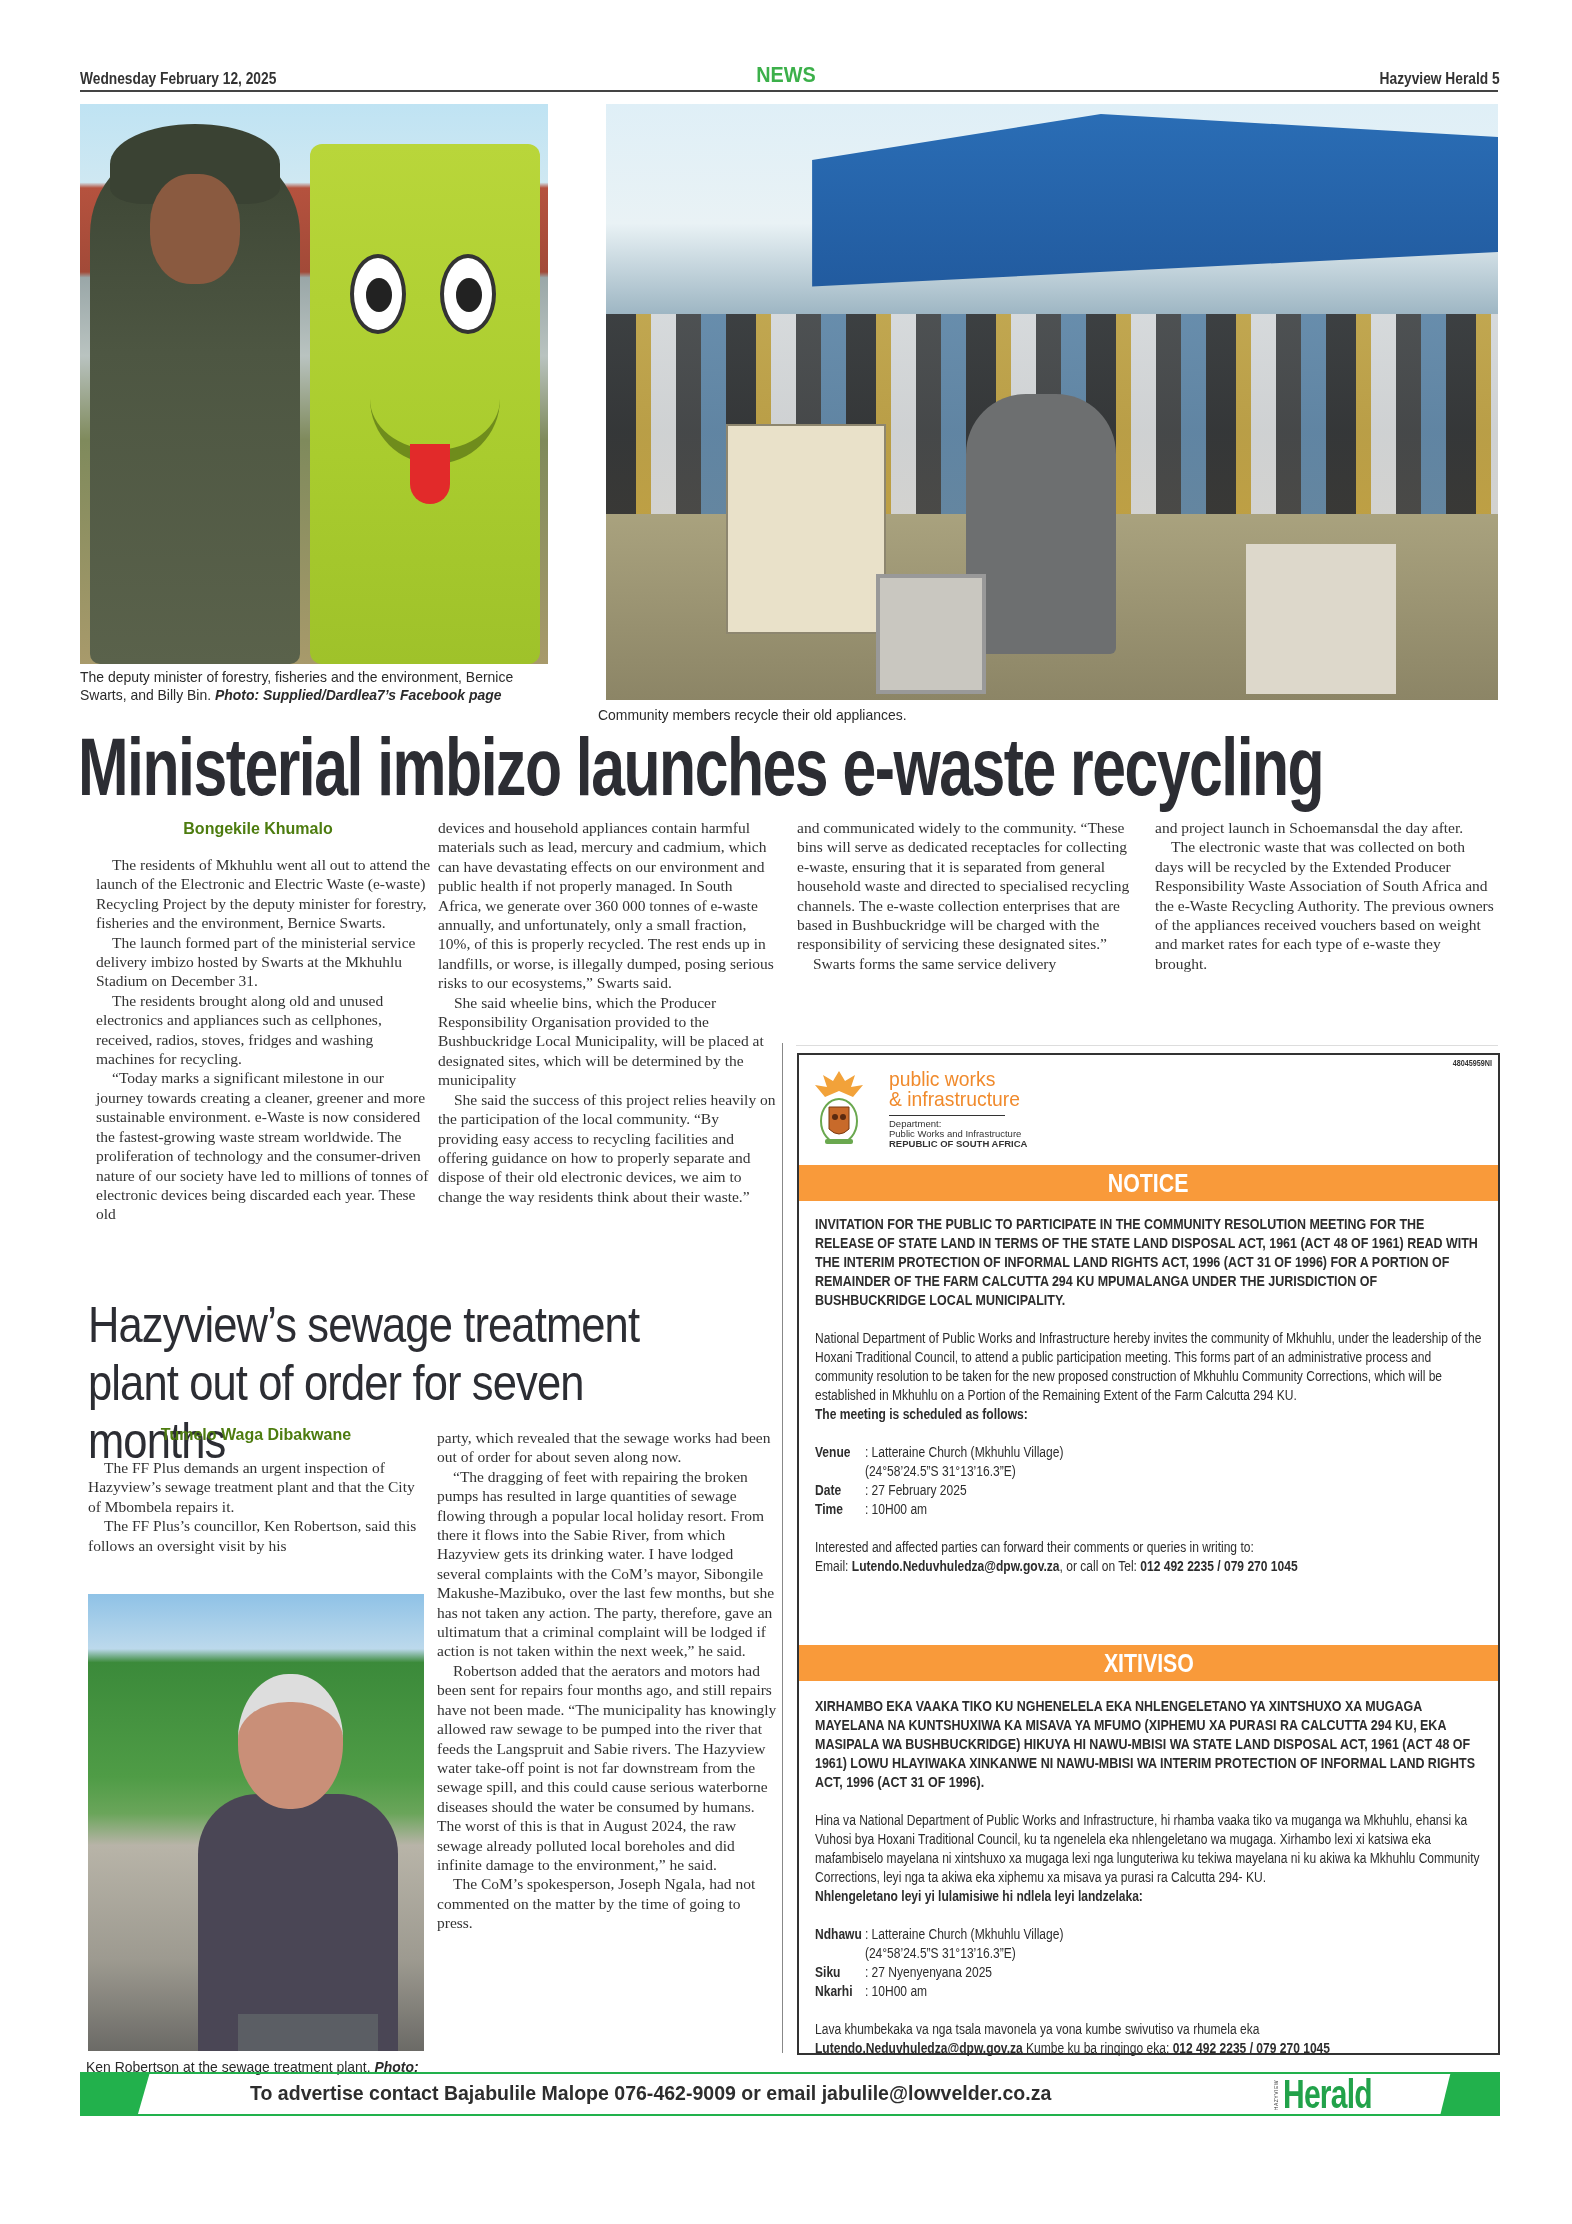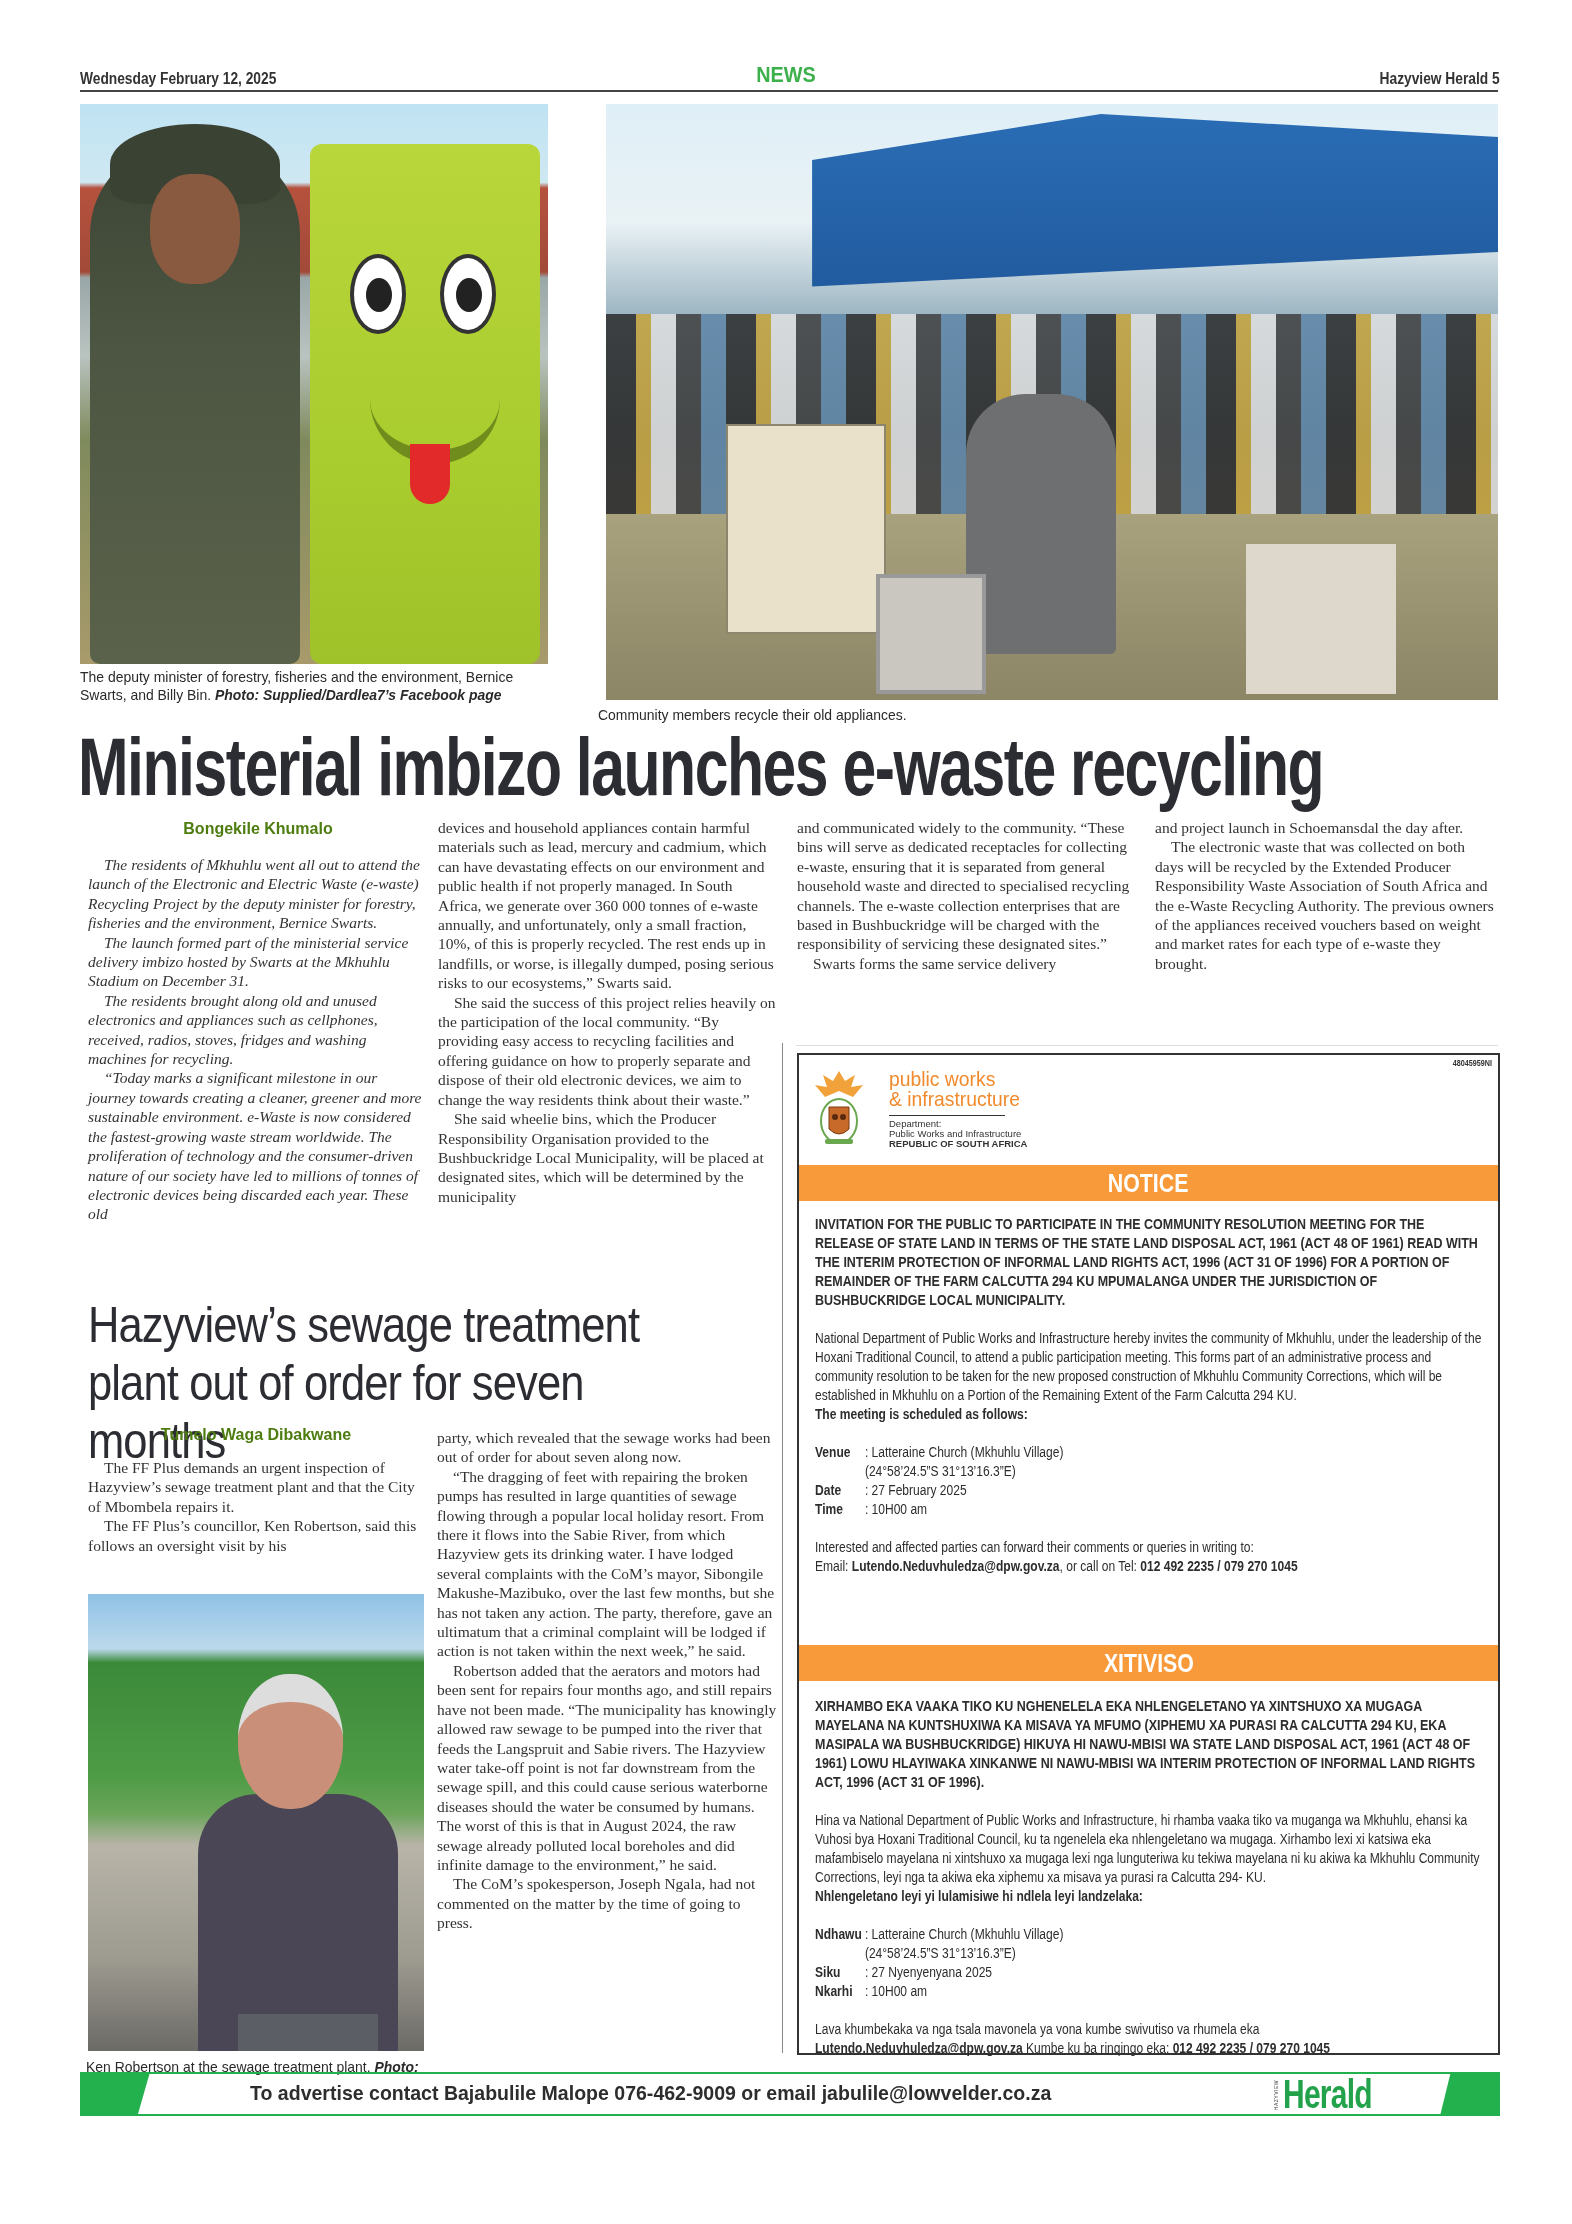--- a/index.html
+++ b/index.html
@@ -55,21 +55,21 @@
   
   .headline { left: 78px; top: 722px; width: 1420px; font-family: "Liberation Sans", sans-serif; font-weight: bold; font-size: 82px; line-height: 90px; color: #2c2d33; letter-spacing: -2px; transform: scaleX(0.74); transform-origin: left; white-space: nowrap; }
 
   
   .byline { font-family: "Liberation Sans", sans-serif; font-weight: bold; font-size: 16px; color: #4d7c0f; text-align: center; }
   .col { font-size: 15.5px; line-height: 19.4px; color: #333; text-align: left; }
   .col p { text-indent: 16px; }
   .col p.noindent { text-indent: 0; }
 
   .a1-byline { left: 88px; top: 820px; width: 340px; }
-  .a1c1 { left: 88px; top: 855px; width: 336px; font-style: italic; }
+  .a1c1 { left: 96px; top: 855px; width: 336px; }
   .a1c2 { left: 438px; top: 818px; width: 340px; }
   .a1c3 { left: 797px; top: 818px; width: 340px; }
   .a1c4 { left: 1155px; top: 818px; width: 340px; }
   .a1-bottomrule { left: 796px; top: 1045px; width: 702px; height: 1px; background:#ddd; }
 
   .colrule { width: 1px; background: #888; }
 
   
   .headline2 { left: 88px; top: 1296px; width: 720px; font-family: "Liberation Sans", sans-serif; font-size: 50px; line-height: 58px; color: #2c2d33; letter-spacing: -1px; transform: scaleX(0.87); transform-origin: left; }
   .a2-byline { left: 88px; top: 1426px; width: 336px; }
@@ -146,22 +146,22 @@
 
 <div class="abs byline a1-byline">Bongekile Khumalo</div>
 <div class="abs col a1c1">
   <p>The residents of Mkhuhlu went all out to attend the launch of the Electronic and Electric Waste (e-waste) Recycling Project by the deputy minister for forestry, fisheries and the environment, Bernice Swarts.</p>
   <p>The launch formed part of the ministerial service delivery imbizo hosted by Swarts at the Mkhuhlu Stadium on December 31.</p>
   <p>The residents brought along old and unused electronics and appliances such as cellphones, received, radios, stoves, fridges and washing machines for recycling.</p>
   <p>“Today marks a significant milestone in our journey towards creating a cleaner, greener and more sustainable environment. e-Waste is now considered the fastest-growing waste stream worldwide. The proliferation of technology and the consumer-driven nature of our society have led to millions of tonnes of electronic devices being discarded each year. These old</p>
 </div>
 <div class="abs col a1c2">
   <p class="noindent">devices and household appliances contain harmful materials such as lead, mercury and cadmium, which can have devastating effects on our environment and public health if not properly managed. In South Africa, we generate over 360 000 tonnes of e-waste annually, and unfortunately, only a small fraction, 10%, of this is properly recycled. The rest ends up in landfills, or worse, is illegally dumped, posing serious risks to our ecosystems,” Swarts said.</p>
+  <p>She said wheelie bins, which the Producer Responsibility Organisation provided to the Bushbuckridge Local Municipality, will be placed at designated sites, which will be determined by the municipality</p>
   <p>She said the success of this project relies heavily on the participation of the local community. “By providing easy access to recycling facilities and offering guidance on how to properly separate and dispose of their old electronic devices, we aim to change the way residents think about their waste.”</p>
-  <p>She said wheelie bins, which the Producer Responsibility Organisation provided to the Bushbuckridge Local Municipality, will be placed at designated sites, which will be determined by the municipality</p>
 </div>
 <div class="abs col a1c3">
   <p class="noindent">and communicated widely to the community. “These bins will serve as dedicated receptacles for collecting e-waste, ensuring that it is separated from general household waste and directed to specialised recycling channels. The e-waste collection enterprises that are based in Bushbuckridge will be charged with the responsibility of servicing these designated sites.”</p>
   <p>Swarts forms the same service delivery</p>
 </div>
 <div class="abs col a1c4">
   <p class="noindent">and project launch in Schoemansdal the day after.</p>
   <p>The electronic waste that was collected on both days will be recycled by the Extended Producer Responsibility Waste Association of South Africa and the e-Waste Recycling Authority. The previous owners of the appliances received vouchers based on weight and market rates for each type of e-waste they brought.</p>
 </div>
 <div class="abs a1-bottomrule"></div>

